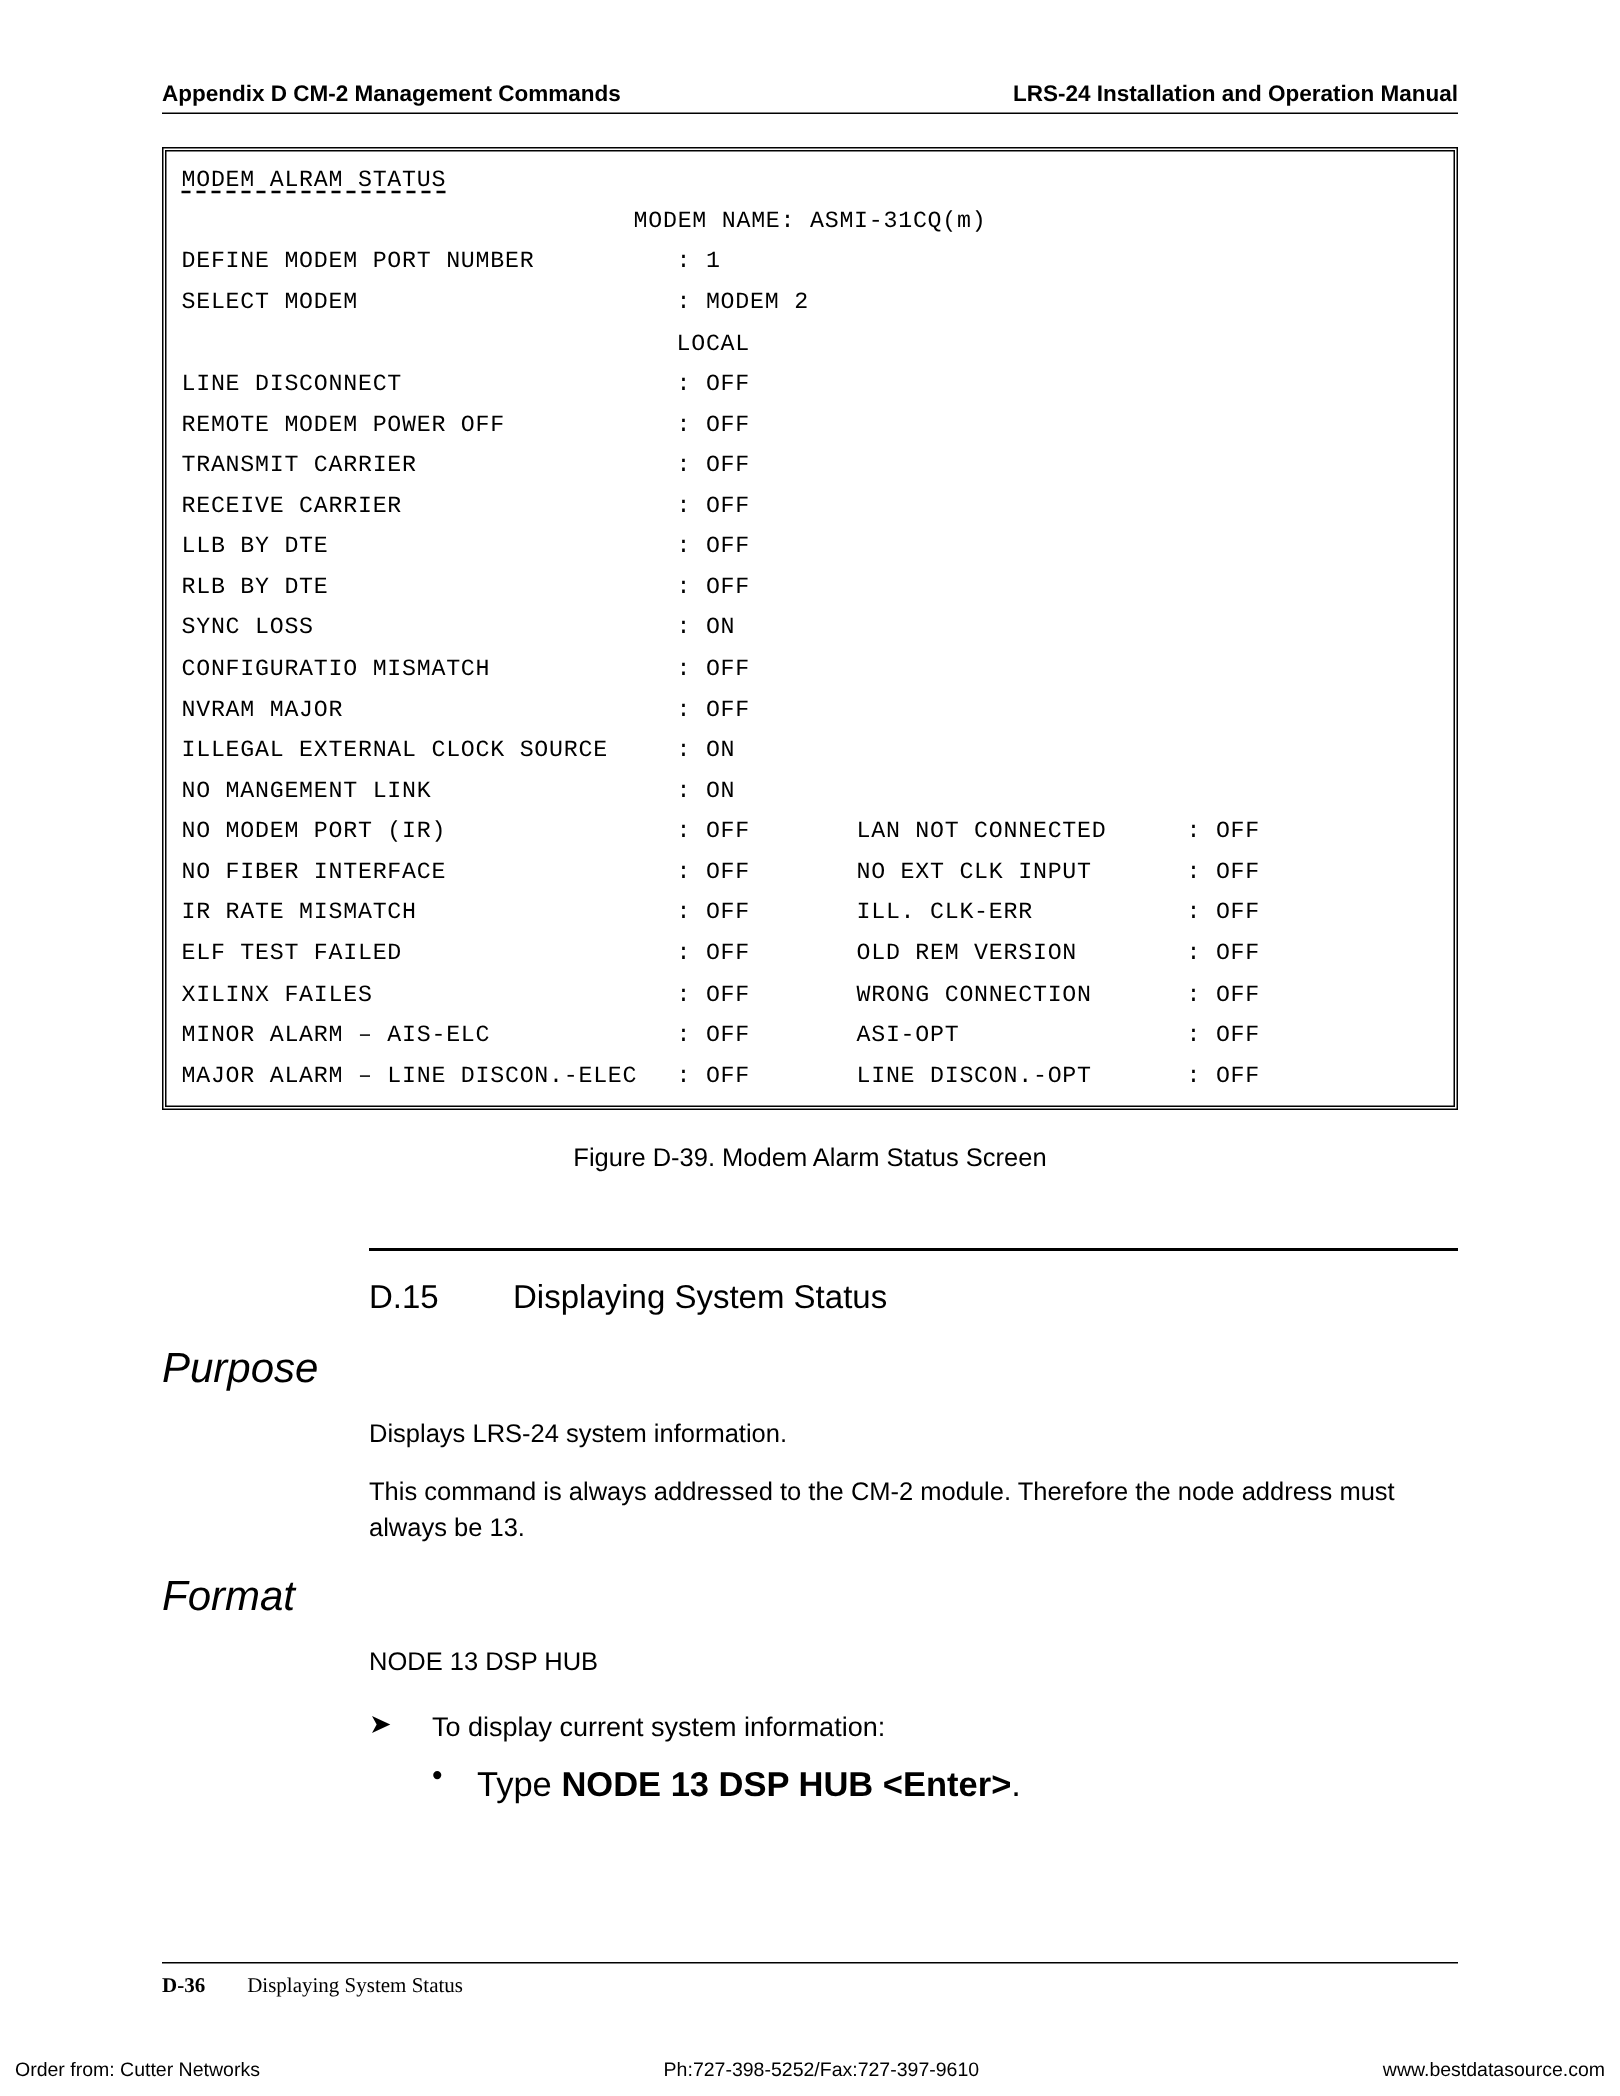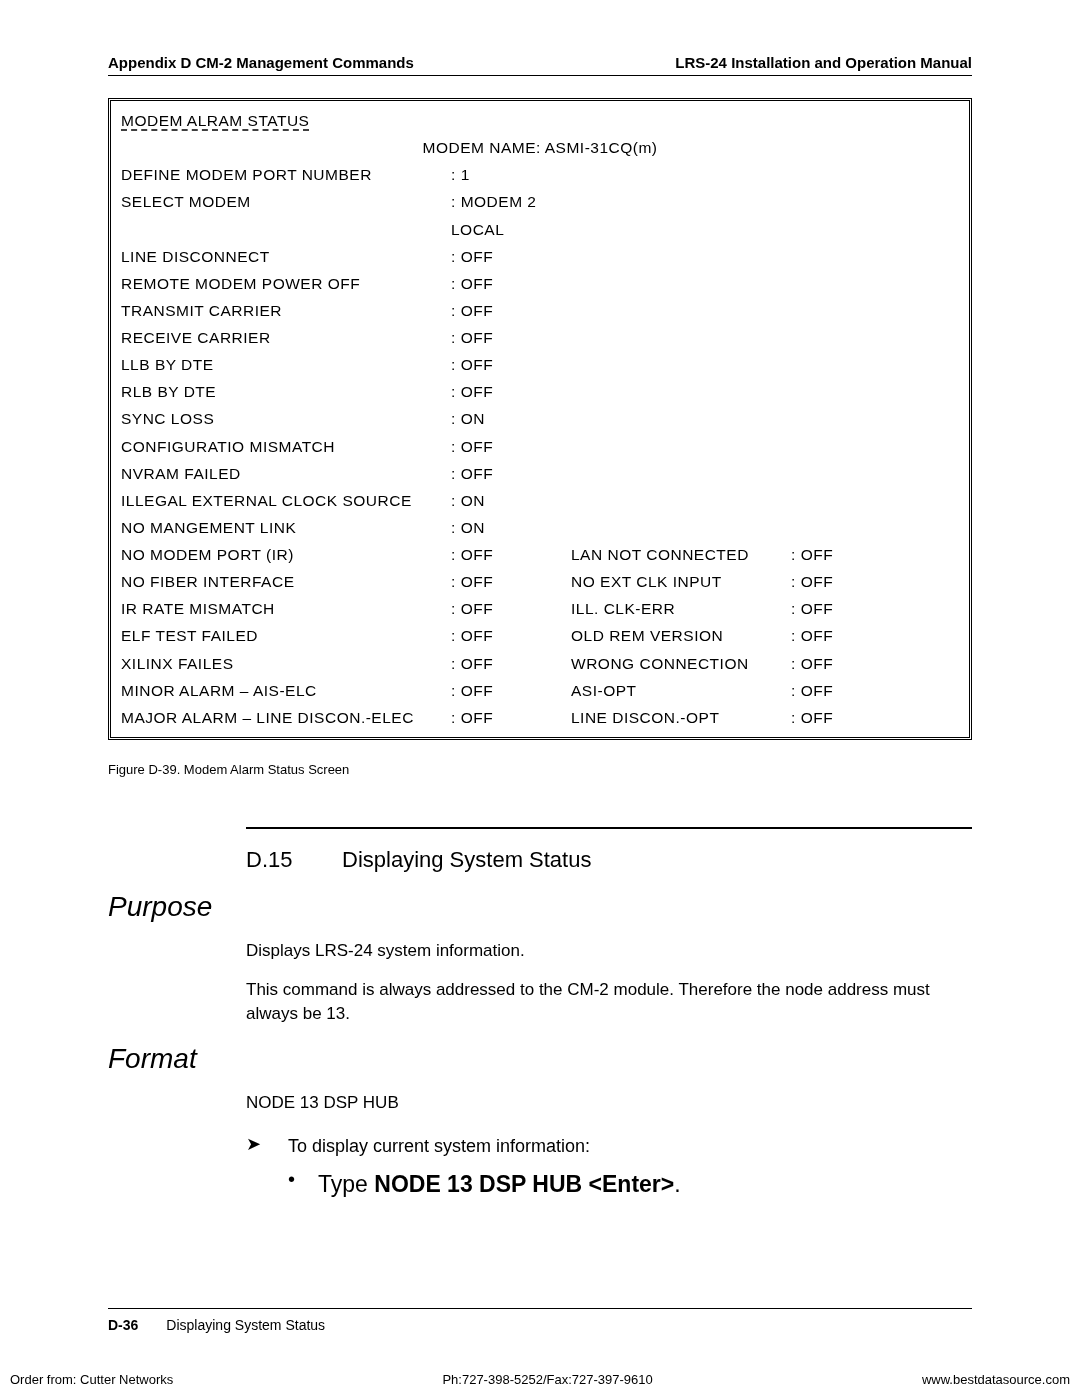--- a/index.html
+++ b/index.html
@@ -1,47 +1,47 @@
 <!DOCTYPE html>
 <html><head>
 <meta charset="utf-8">
 <style>
 * { margin: 0; padding: 0; box-sizing: border-box; }
 body { width: 1080px; height: 1397px; background: #fff; font-family: Arial, Helvetica, sans-serif; color: #000; position: relative; }
 .page { padding: 54px 108px 0 108px; }
 .header { display: flex; justify-content: space-between; font-weight: bold; font-size: 15px; padding-bottom: 4px; border-bottom: 1px solid #000; margin-bottom: 22px; gap: 44px; }
-.screen-box { border: 3px double #000; padding: 6px 10px 6px 10px; font-family: Liberation Sans, sans-serif; font-size: 15.5px; line-height: 1.75; letter-spacing: 0.5px; }
+.screen-box { border: 3px double #000; padding: 6px 10px 6px 10px; font-family: Liberation Mono, monospace; font-size: 15.5px; line-height: 1.75; letter-spacing: 0.5px; }
 .screen-title { text-decoration: underline; text-decoration-style: dashed; text-underline-offset: 4px; }
 .modem-name { text-align: center; }
 .row { display: flex; }
 .c1 { width: 330px; }
 .c2 { width: 120px; }
 .c3 { width: 220px; }
 .c4 { width: auto; }
 .row .c2::before { content: ": "; }
 .row .c4::before { content: ": "; }
 .row .c2:empty::before { content: ""; }
 .row .c4:empty::before { content: ""; }
-.figure-caption { font-size: 13px; margin: 22px 0 50px; }
+.figure-caption { text-align: center; font-size: 17px; margin: 22px 0 50px; }
 .section-rule { border: none; border-top: 2px solid #000; margin: 0 0 0 138px; }
 .section-header { display: flex; align-items: baseline; margin: 18px 0 18px 138px; font-size: 22px; }
 .section-num { width: 96px; }
 .subheading { font-size: 28px; font-style: italic; margin: 16px 0 16px 0; }
 .body-col { margin-left: 138px; font-size: 17px; line-height: 1.45; }
 .body-col p { margin-bottom: 14px; }
 .format-cmd { font-size: 17px; margin-bottom: 18px; }
 .instr-row { display: flex; align-items: flex-start; margin-bottom: 8px; }
 .arrow { width: 42px; font-size: 18px; line-height: 1.3; }
 .instr-text { font-weight: normal; font-size: 18px; }
 .bullet-row { display: flex; margin-left: 42px; margin-bottom: 14px; }
 .bullet { width: 30px; font-size: 20px; line-height: 1.1; }
 .bullet-text { font-size: 23px; }
 .display-note { margin-left: 90px; font-size: 17px; margin-top: 8px; }
 .page-footer { position: absolute; bottom: 64px; left: 108px; right: 108px; border-top: 1px solid #000; padding-top: 8px; font-size: 14px; }
-.pf-row { display: flex; align-items: center; }
+.pf-row { display: flex; align-items: center; font-family: Liberation Serif, serif; }
 .pf-num { font-weight: bold; margin-right: 28px; }
 .bottom-bar { position: absolute; bottom: 10px; left: 0; right: 0; display: flex; justify-content: space-between; font-size: 13px; padding: 0 10px; }
 b { font-weight: bold; }
 </style>
 </head>
 <body>
 
 <div class="page">
   <div class="header">
     <span>Appendix D  CM-2 Management Commands</span>
@@ -90,21 +90,21 @@
         </div>
         <div class="row">
           <div class="c1">SYNC LOSS</div>
           <div class="c2">ON</div>
         </div>
         <div class="row">
           <div class="c1">CONFIGURATIO MISMATCH</div>
           <div class="c2">OFF</div>
         </div>
         <div class="row">
-          <div class="c1">NVRAM FAILED</div>
+          <div class="c1">NVRAM MAJOR</div>
           <div class="c2">OFF</div>
         </div>
         <div class="row">
           <div class="c1">ILLEGAL EXTERNAL CLOCK SOURCE</div>
           <div class="c2">ON</div>
         </div>
         <div class="row">
           <div class="c1">NO MANGEMENT LINK</div>
           <div class="c2">ON</div>
         </div>

